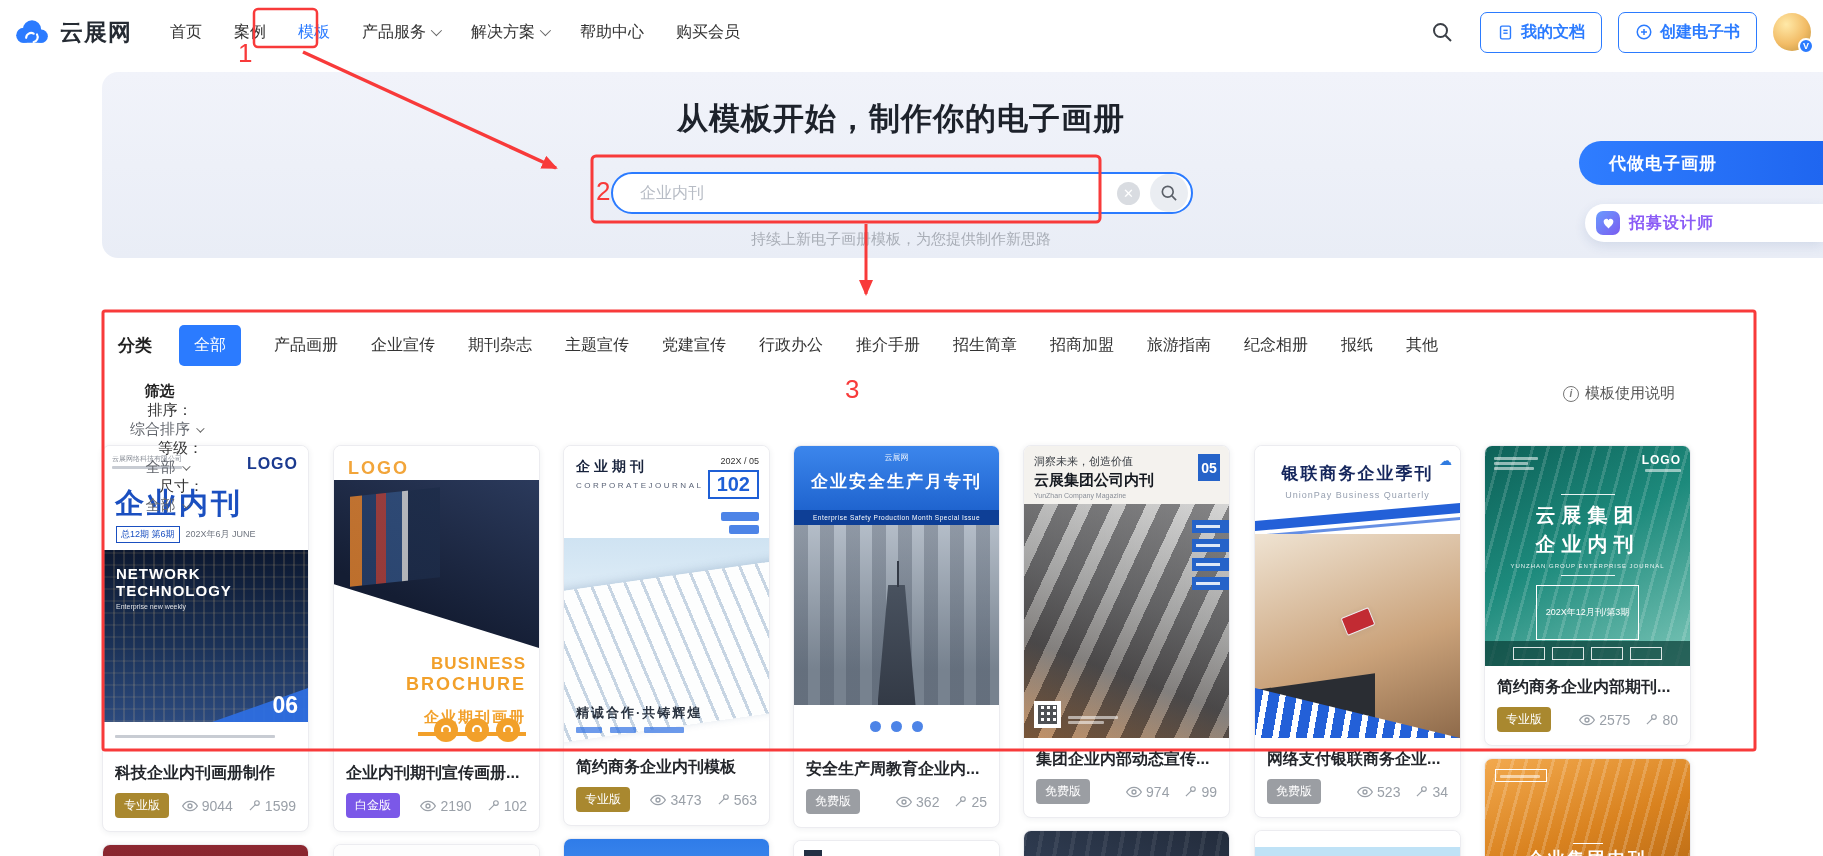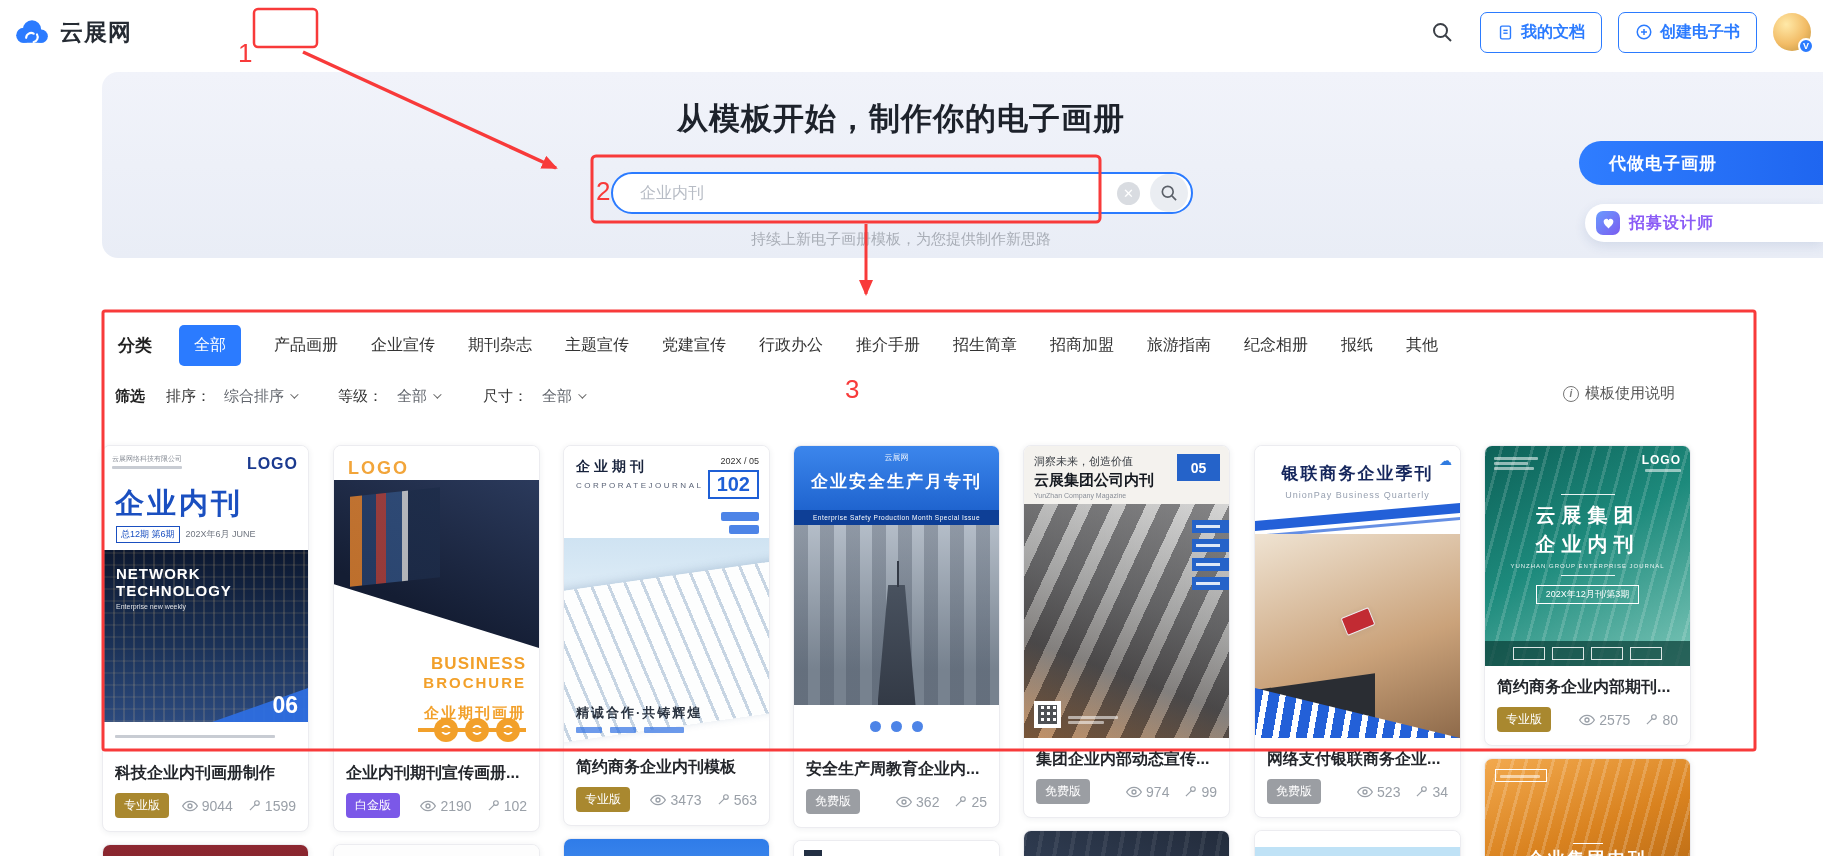--- a/index.html
+++ b/index.html
@@ -55,21 +55,21 @@
     color:#fff; font-size:13px; }
   .cta2-label { color:#8b5cf6; font-size:16px; font-weight:bold; letter-spacing:1px; }
 
   
   .cat-row { position:absolute; left:118px; top:323px; height:44px; display:flex; align-items:center; z-index:2;}
   .cat-label { font-size:17px; font-weight:bold; color:#222; margin-right:27px; }
   .cat-items { display:flex; align-items:center; gap:33px; }
   .cat-pill { font-size:16px; color:#333; cursor:pointer; white-space:nowrap; }
   .cat-pill.active { background:#2b7bff; color:#fff; padding:10px 15px; border-radius:5px; }
   .filter-row { position:absolute; left:115px; top:382px; height:28px; display:flex; align-items:center;
-    font-size:15px; z-index:2; }
+    font-size:15px; z-index:2;flex-direction:column; }
   .f-label { font-weight:bold; color:#222; }
   .f-key { color:#333; }
   .f-val { color:#62666d; display:flex; align-items:center; gap:6px; cursor:pointer; }
   .help { position:absolute; right:148px; top:384px; display:flex; align-items:center; gap:6px;
     color:#555; font-size:15px; cursor:pointer; z-index:2;}
   .info-i { width:16px; height:16px; border-radius:50%; border:1.3px solid #777; color:#777; font-size:10px;
     display:flex; align-items:center; justify-content:center; font-style:italic; font-weight:bold; }
 
   
   .col { position:absolute; top:445px; width:207px; display:flex; flex-direction:column; gap:12px; }
@@ -108,21 +108,21 @@
   
   .cv2 { height:306px; background:#fff; }
   .cv2-logo { position:absolute; left:14px; top:12px; font-size:18px; font-weight:bold; color:#f2a53a; letter-spacing:2px; z-index:3;}
   .cv2-ph { position:absolute; left:0; right:0; top:34px; height:168px;
     background:linear-gradient(205deg,#2b3a5c,#141d33 70%);
     clip-path:polygon(0 0,100% 0,100% 100%,0 62%); }
   .cv2-ph .rack { position:absolute; left:16px; top:12px; width:90px; height:90px;
     background:linear-gradient(90deg,#e8842b 0 12px,#27406b 12px 26px,#b5413a 26px 36px,#31507f 36px 52px,#d8d8d8 52px 58px,#1d2c49 58px 90px); opacity:.8; transform:skewY(-6deg);}
   .cv2-txt { position:absolute; right:13px; top:208px; text-align:right; color:#f2a02a; z-index:2;}
   .cv2-txt .e1 { font-size:17px; font-weight:bold; letter-spacing:1px;}
-  .cv2-txt .e2 { font-size:15px; font-weight:bold; letter-spacing:2px;}
+  .cv2-txt .e2 { font-size:18px; font-weight:bold; letter-spacing:2px;}
   .cv2-txt .cn { font-size:15px; font-weight:bold; margin-top:13px; letter-spacing:2px;}
   .cv2-under { width:108px; height:4px; background:#f2a02a; margin-top:5px; margin-left:auto;}
   .cv2-dots { position:absolute; left:100px; top:272px; display:flex; gap:7px;}
   .cv2-dot { width:24px; height:24px; border-radius:50%; background:#f2a02a; display:flex; align-items:center; justify-content:center;}
   .cv2-dot span { width:10px; height:10px; border:2px solid #fff; border-radius:50%;}
 
   
   .cv3 { height:300px; background:#fff; }
   .cv3-t { position:absolute; left:12px; top:12px; }
   .cv3-t .cn { font-size:14px; font-weight:bold; color:#18233c; letter-spacing:4px;}
@@ -158,21 +158,21 @@
   .cv4-ph .ant{ position:absolute; left:50%; bottom:118px; width:2px; height:26px; background:#333a46;}
   .cv4-foot { position:absolute; left:0; right:0; bottom:0; height:43px; background:#fff;
     display:flex; align-items:center; justify-content:center; gap:10px;}
   .cv4-foot i { width:11px; height:11px; border-radius:50%; background:#2e6fe3; opacity:.85;}
 
   
   .cv5 { height:292px; background:#f4f2ee; }
   .cv5-l1 { position:absolute; left:10px; top:8px; font-size:11px; color:#3c4046;}
   .cv5-l2 { position:absolute; left:10px; top:25px; font-size:15px; font-weight:bold; color:#14181f;}
   .cv5-en { position:absolute; left:10px; top:46px; font-size:7px; color:#8a8f98;}
-  .cv5-no { position:absolute; right:9px; top:8px; width:43px; height:27px; background:#2563c9; color:#fff;
+  .cv5-no { position:absolute; right:9px; top:8px; width:22px; height:27px; background:#2563c9; color:#fff;
     font-size:14px; font-weight:bold; display:flex; align-items:center; justify-content:center;}
   .cv5-ph { position:absolute; left:0; right:0; top:58px; bottom:0;
     background:linear-gradient(200deg,#d8d8d6 0%,#9a9a98 42%,#6e6a66 68%,#c08148 100%);}
   .cv5-ph .ang{position:absolute;inset:0;background:repeating-linear-gradient(115deg,rgba(30,30,36,.45) 0 18px,rgba(205,205,210,.22) 18px 31px);}
   .cv5-tags { position:absolute; right:0; top:16px; display:flex; flex-direction:column; gap:6px;}
   .cv5-tag { width:37px; height:13px; background:#2563c9; display:flex; align-items:center; padding-left:4px;}
   .cv5-tag i { width:24px; height:3px; background:#fff; opacity:.85;}
   .cv5-qr { position:absolute; left:10px; bottom:10px; width:27px; height:27px; background:#fff;
     box-shadow:inset 0 0 0 3px #fff;}
   .cv5-qr i { position:absolute; inset:4px; background:
@@ -202,21 +202,21 @@
   
   .cv7 { height:220px; background:linear-gradient(150deg,#0d6158 0%,#1d8a7c 45%,#7cc6b8 100%); color:#fff;}
   .cv7 .streaks{position:absolute;inset:0;background:repeating-linear-gradient(105deg,rgba(255,255,255,.15) 0 3px,transparent 3px 15px);}
   .cv7-tl { position:absolute; left:9px; top:9px; width:44px;}
   .cv7-tl .mb{background:#fff;}
   .cv7-logo { position:absolute; right:9px; top:7px; text-align:right; font-size:12px; font-weight:bold; letter-spacing:1px;}
   .cv7-c { position:absolute; left:0; right:0; top:48px; text-align:center; z-index:2;}
   .cv7-line { width:54px; height:1px; background:#fff; margin:0 auto; opacity:.9;}
   .cv7-c .t { font-size:20px; font-weight:bold; letter-spacing:6px; margin-top:7px;}
   .cv7-c .en { font-size:6px; letter-spacing:1px; margin-top:5px; opacity:.9;}
-  .cv7-issue { display:inline-block; border:1px solid #fff; font-size:9px; padding:2px 9px; margin-top:9px;text-align:center;}
+  .cv7-issue { display:inline-block; border:1px solid #fff; font-size:9px; padding:20px 9px; margin-top:9px;text-align:center;}
   .cv7-foot { position:absolute; left:0; right:0; bottom:0; height:25px; background:rgba(8,61,54,.72);
     display:flex; align-items:center; justify-content:center; gap:7px; z-index:2;}
   .cv7-foot i { width:32px; height:13px; border:1px solid rgba(255,255,255,.85); display:block;}
 
   
   .pcv { height:124px; }
   .p1 { background:linear-gradient(180deg,#8c2730,#6e1b22); }
   .p2 { background:#fdfdfd; }
   .p3 { background:linear-gradient(180deg,#2f7ce9,#6aa8f2); }
   .p4 { background:#fff; }
@@ -244,20 +244,45 @@
     <svg width="40" height="32" viewBox="0 0 48 36">
       <g fill="#2b7bff">
         <circle cx="14" cy="22" r="9"></circle>
           <circle cx="24" cy="15" r="11"></circle>
           <circle cx="35" cy="23" r="8"></circle>
         <rect x="10" y="22" width="29" height="9" rx="4"></rect>
       </g>
       <path d="M17 25 a6 6 0 0 1 9-5 M30 21 a6 6 0 0 1-4 9" stroke="#fff" stroke-width="2.6" fill="none" stroke-linecap="round"></path>
     </svg>
     <span class="logo-text">云展网</span>
+  </div>
+  <div class="nav">
+    <span class="nav-item">
+        <span>首页</span>
+      </span>
+    <span class="nav-item">
+        <span>案例</span>
+      </span>
+    <span class="nav-item active">
+        <span>模板</span>
+      </span>
+    <span class="nav-item">
+        <span>产品服务</span>
+        <i class="chev"></i>
+      </span>
+    <span class="nav-item">
+        <span>解决方案</span>
+        <i class="chev"></i>
+      </span>
+    <span class="nav-item">
+        <span>帮助中心</span>
+      </span>
+    <span class="nav-item">
+        <span>购买会员</span>
+      </span>
   </div>
   <div class="hdr-right">
     <span class="hdr-search">
       <svg width="24" height="24" viewBox="0 0 24 24" fill="none" stroke="#3a3f46" stroke-width="2">
         <circle cx="10.5" cy="10.5" r="6.5"></circle>
           <line x1="15.5" y1="15.5" x2="21" y2="21"></line>
       </svg>
     </span>
     <button class="btn-outline">
       <svg width="17" height="17" viewBox="0 0 24 24" fill="none" stroke="#2b7bff" stroke-width="2">

